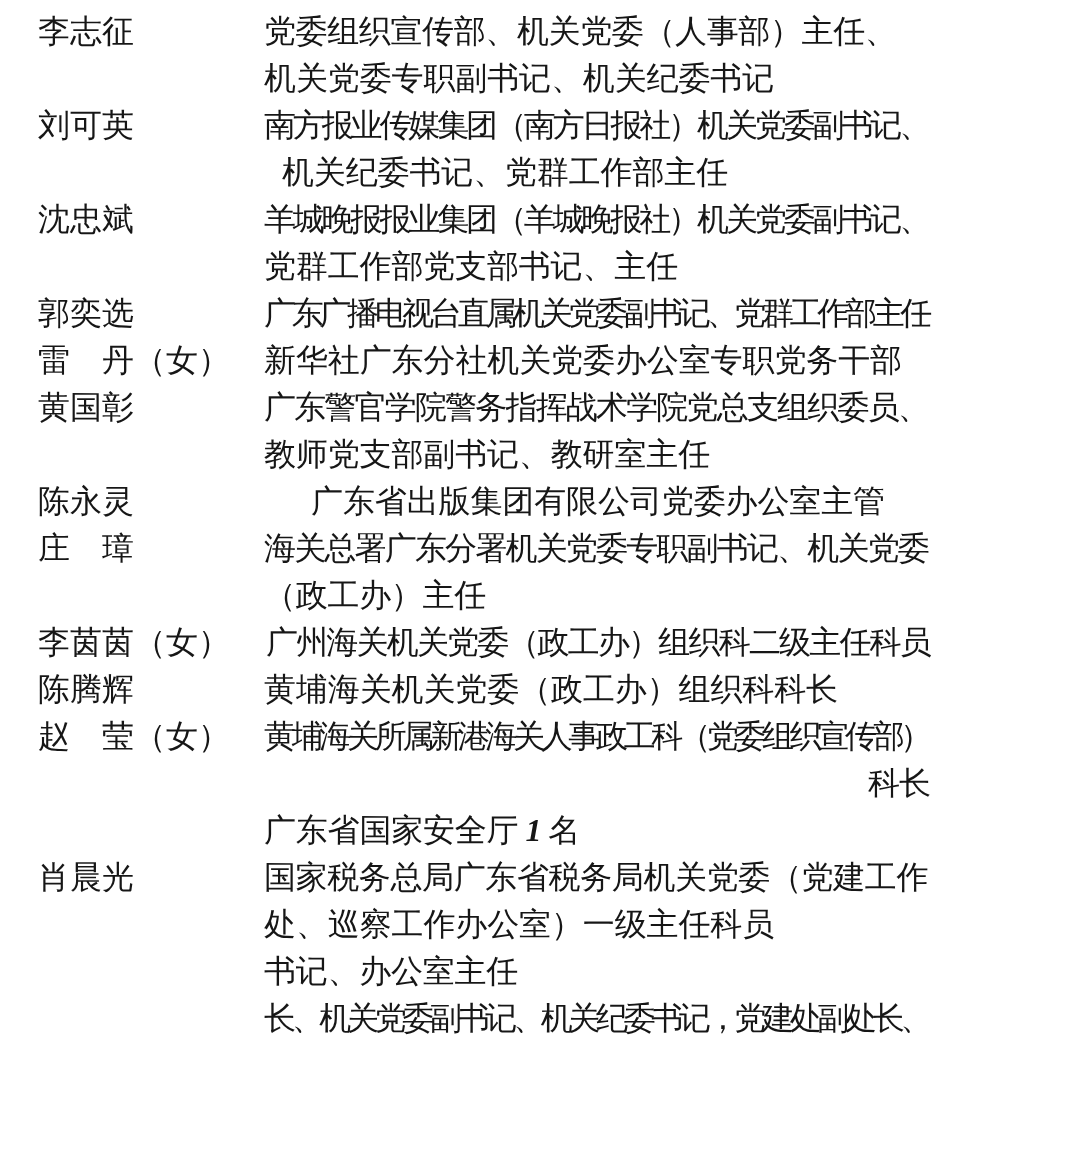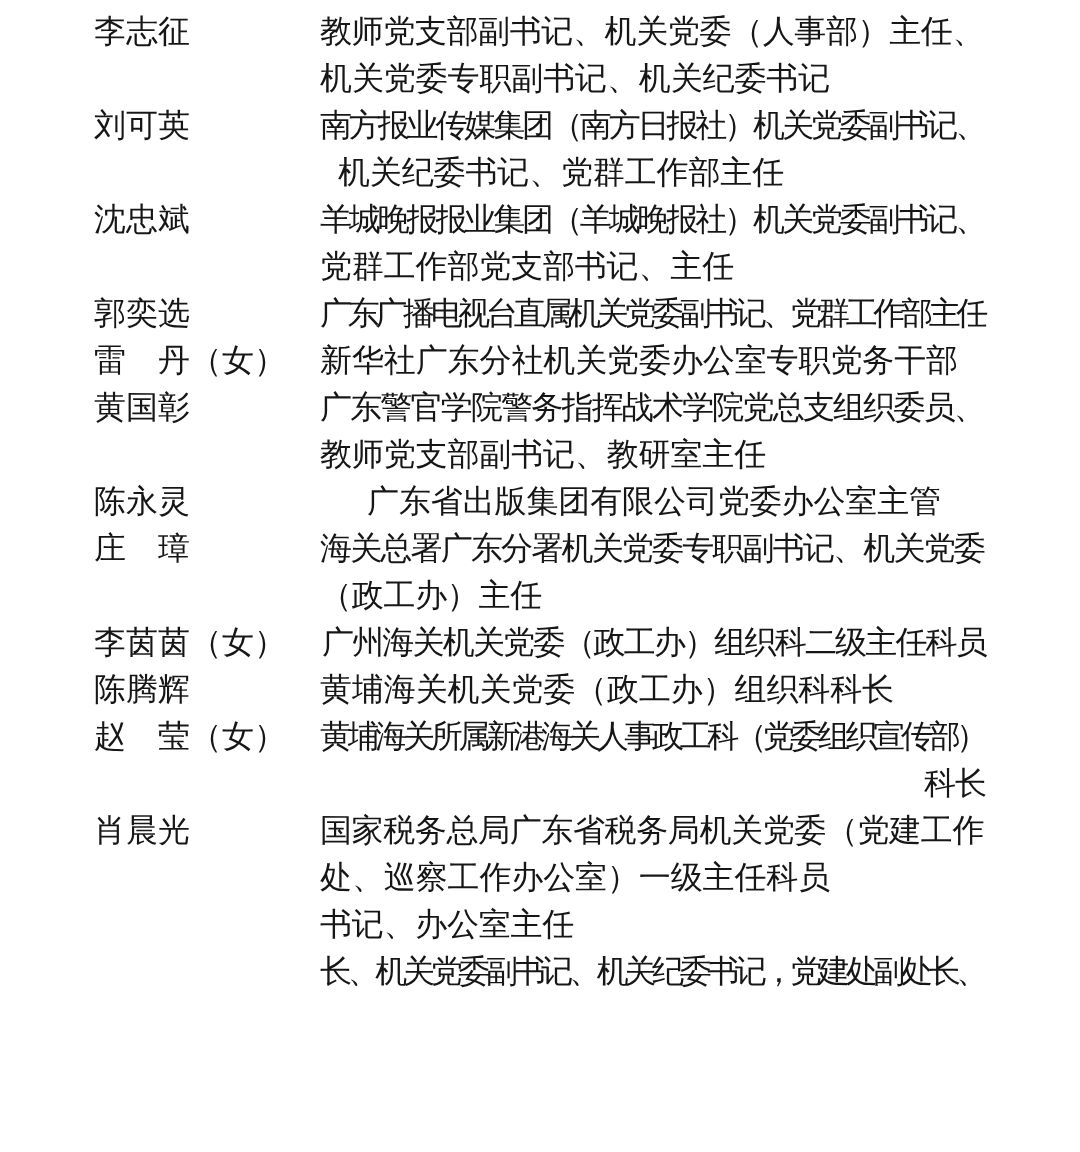--- a/index.html
+++ b/index.html
@@ -20,21 +20,21 @@
     background: #ffffff;
   }
   .row {
     display: flex;
     height: 47px;
     line-height: 47px;
     font-size: 32px;
   }
   .name-cell {
     flex: none;
-    margin-left: 94px;
+    margin-left: 38px;
     width: 226px;
     white-space: nowrap;
     overflow: visible;
   }
   .pos-cell {
     flex: none;
     width: 666px;
     white-space: nowrap;
     overflow: visible;
   }
@@ -44,21 +44,21 @@
     font-family: "Liberation Serif", serif;
     margin: 0 7px;
   }
 </style>
 </head>
 <body>
 
 <div class="page" id="roster-page">
     <div class="row">
       <div class="name-cell">李志征</div>
-      <div class="pos-cell" style="letter-spacing: -0.380952px;">教师党支部副书记、机关党委（人事部）主任、</div>
+      <div class="pos-cell" style="letter-spacing: -0.380952px;">党委组织宣传部、机关党委（人事部）主任、</div>
     </div>
     <div class="row">
       <div class="name-cell"></div>
       <div class="pos-cell" style="letter-spacing: -0.125px;">机关党委专职副书记、机关纪委书记</div>
     </div>
     <div class="row">
       <div class="name-cell">刘可英</div>
       <div class="pos-cell" style="letter-spacing: -3.13043px;">南方报业传媒集团（南方日报社）机关党委副书记、</div>
     </div>
     <div class="row">
@@ -111,20 +111,24 @@
     </div>
     <div class="row">
       <div class="name-cell">赵　莹（女）</div>
       <div class="pos-cell" style="letter-spacing: -4.33333px;">黄埔海关所属新港海关人事政工科（党委组织宣传部）</div>
     </div>
     <div class="row">
       <div class="name-cell"></div>
       <div class="pos-cell" style="letter-spacing: -1px; text-align: right;">科长</div>
     </div>
     <div class="row">
+      <div class="name-cell"></div>
+      <div class="pos-cell" style="letter-spacing: -0.2px;"><span>广东省国家安全厅</span><span class="count-num">1</span><span>名</span></div>
+    </div>
+    <div class="row">
       <div class="name-cell">肖晨光</div>
       <div class="pos-cell" style="letter-spacing: -0.380952px;">国家税务总局广东省税务局机关党委（党建工作</div>
     </div>
     <div class="row">
       <div class="name-cell"></div>
       <div class="pos-cell" style="letter-spacing: -0.125px;">处、巡察工作办公室）一级主任科员</div>
     </div>
     <div class="row">
       <div class="name-cell"></div>
       <div class="pos-cell" style="letter-spacing: -0.25px;">书记、办公室主任</div>

